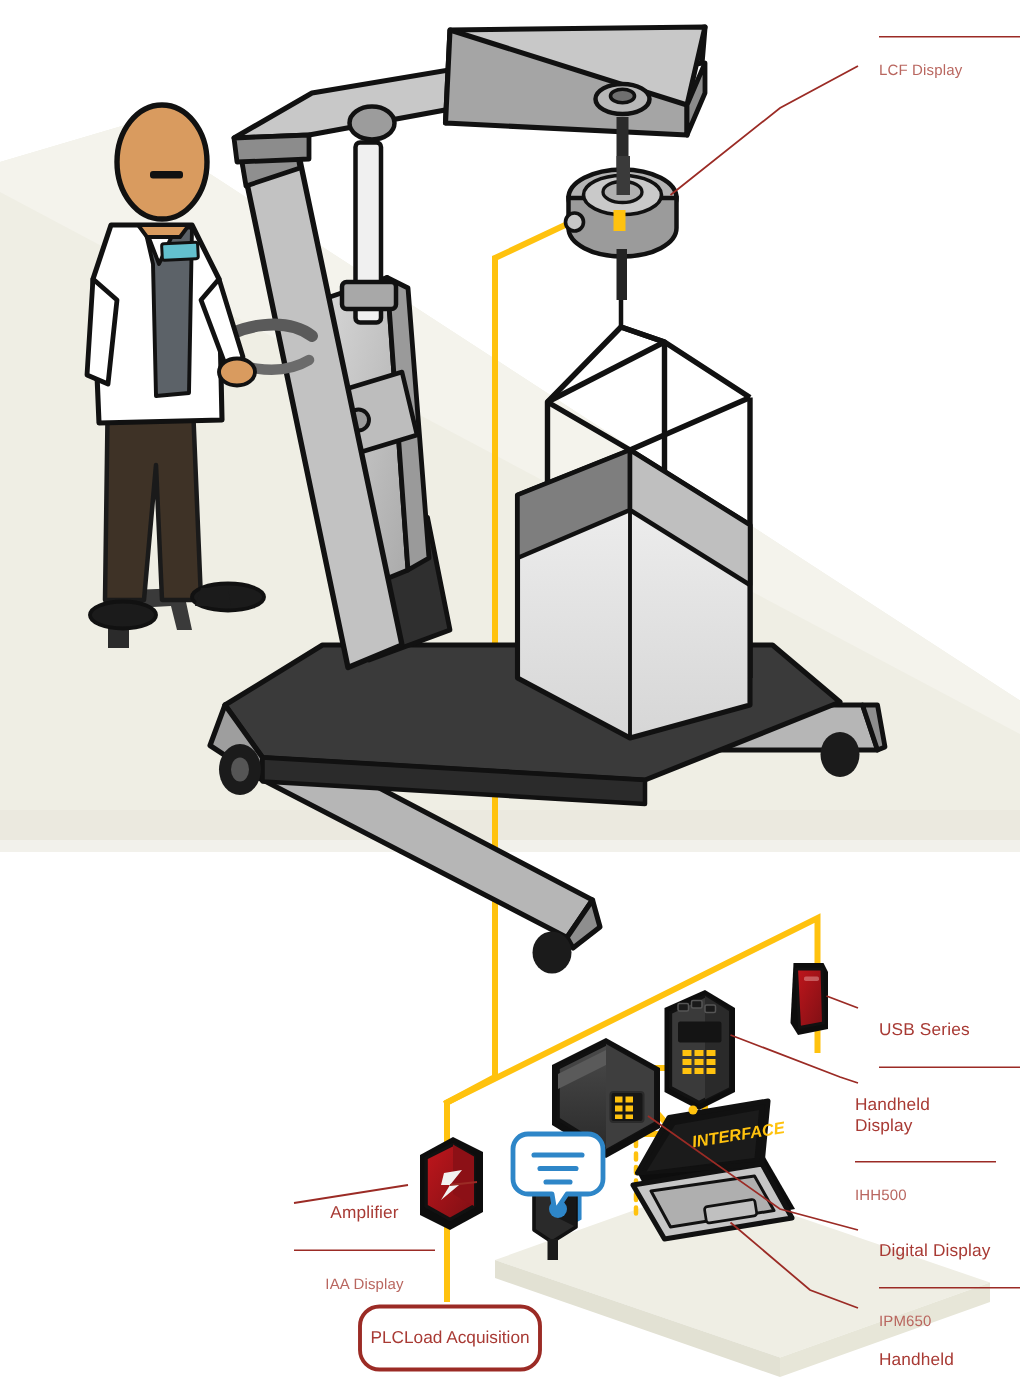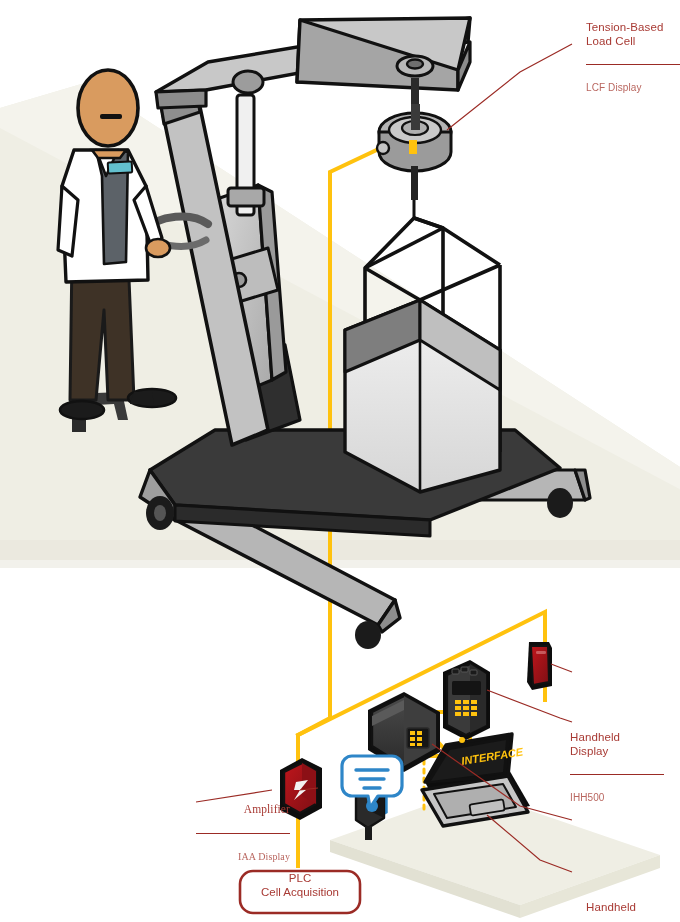--- a/index.html
+++ b/index.html
@@ -254,46 +254,53 @@
       <path d="M551,664 L572,672"></path>
       <path d="M487,690 L560,718 L572,722"></path>
       <path d="M432,744 L520,806 L572,820"></path>
       <path d="M487,815 L540,860 L572,872"></path>
       <path d="M318,788 L300,790"></path>
       <path d="M196,802 L272,790"></path>
     </g>
   </svg>
 
   <div class="lbl" style="left:586px; top:8px;">
-    <span class="main">Tension-Based
-Load Cell</span>
     <span class="rule"></span>
     <span class="sub">LCF Display</span>
   </div>
 
+  <div class="lbl" style="left:586px; top:668px;">
+    <span class="main">USB Series</span>
+    <span class="rule"></span>
+  </div>
 
   <div class="lbl" style="left:570px; top:718px;">
     <span class="main">Handheld
 Display</span>
     <span class="rule"></span>
     <span class="sub">IHH500</span>
   </div>
 
+  <div class="lbl" style="left:586px; top:815px;">
+    <span class="main">Digital Display</span>
+    <span class="rule"></span>
+    <span class="sub">IPM650</span>
+  </div>
 
   <div class="lbl" style="left:586px; top:888px;">
     <span class="main">Handheld</span>
     
   </div>
 
-  <div class="lbl" style="left:196px; top:790px; text-align:right;font-family:Liberation Serif, serif;">
+  <div class="lbl" style="left:196px; top:790px; text-align:center;">
     <span class="main">Amplifier</span>
     <span class="rule"></span>
     <span class="sub">IAA Display</span>
   </div>
 
   <div style="position:absolute; left:240px; top:871px; width:120px; height:42px;
-              display:flex; flex-direction:column; align-items:center; 
+              display:flex; align-items:center; justify-content:center;
               color:#A83A34; font-size:11.5px; line-height:14px;">
     <span>PLC</span>
-    <span>Cell Acquisition</span>
+    <span>Load Acquisition</span>
   </div>
 
 </div>
 
 </body></html>

